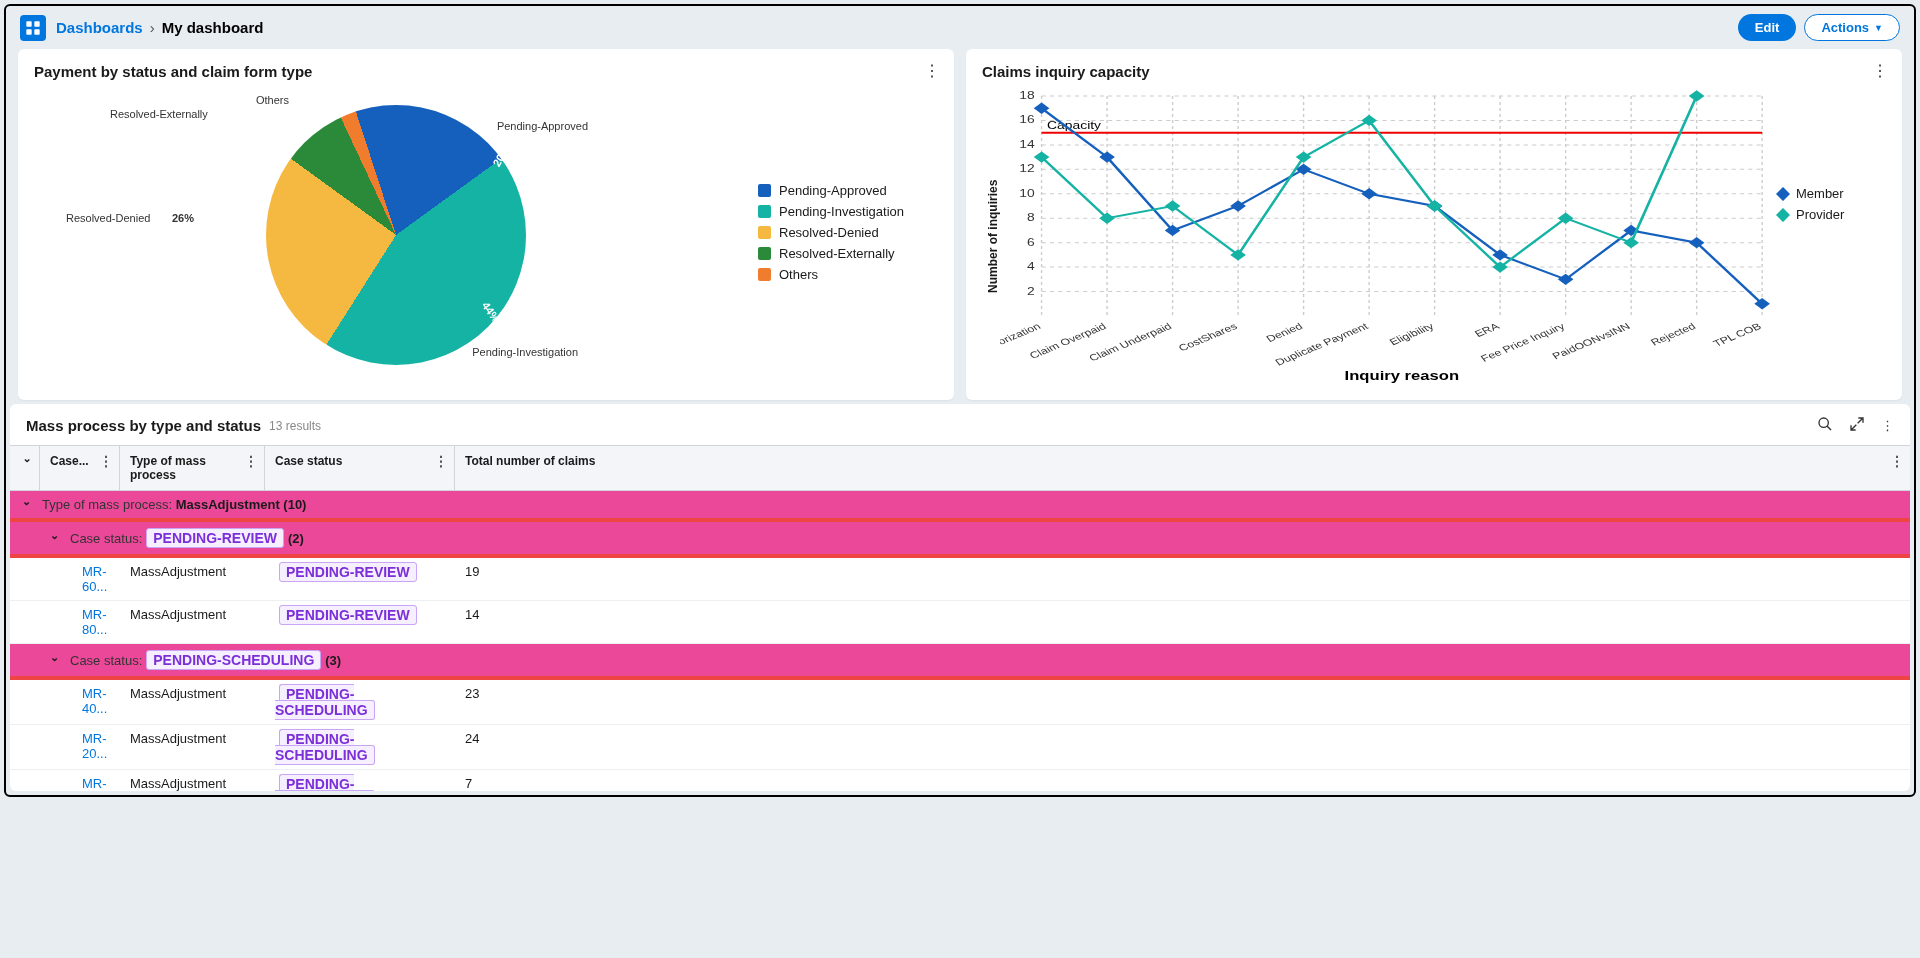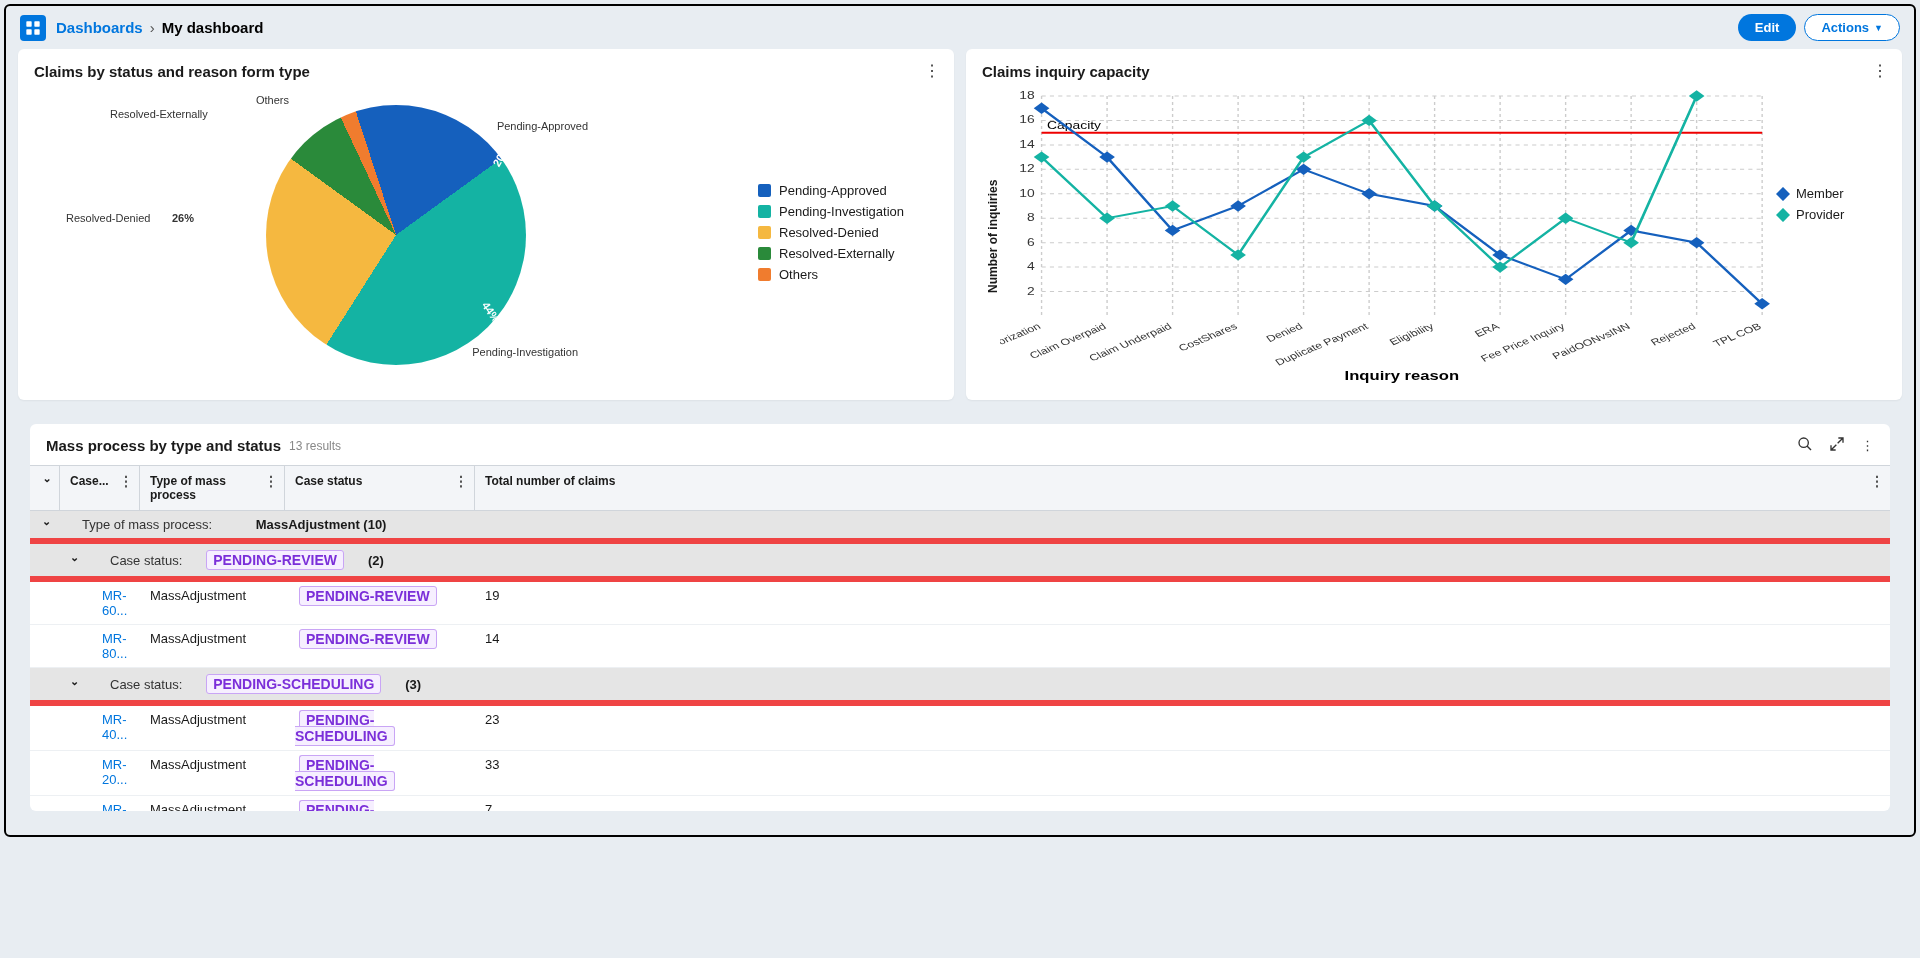--- a/index.html
+++ b/index.html
@@ -38,40 +38,40 @@
 .linechart-svg-wrap { flex:1; position:relative; }
 .linechart-legend { width:110px; padding-top:100px; }
 .lc-tick { font-size: 10px; fill: #333; }
 .lc-grid { stroke: #ccc; stroke-dasharray: 3 3; stroke-width:1; }
 .lc-cap { stroke: #e00; stroke-width: 2; }
 .lc-xlabel { font-size:9px; fill:#333; }
 .lc-axis-title { font-size:12px; font-weight:700; fill:#000; }
 .diamond { stroke-width:0; }
 
 
-.table-card { background: #fff; border-radius: 6px; margin: 24px; padding: 12px 0 0 0; position: relative; }
+.table-card { background: #fff; border-radius: 6px; margin: 4px; padding: 12px 0 0 0; position: relative; }
 .table-head-row { display:flex; align-items:center; padding: 0 16px 10px 16px; }
 .tbl-title { font-weight:700; font-size:15px; }
 .tbl-sub { color:#888; font-size:12px; margin-left:8px; }
 .tbl-icons { display:flex; gap:16px; align-items:center; }
 .tbl-icon { cursor:pointer; color:#333; }
 
 .tbl { border-top:1px solid #d0d5db; position:relative; }
 .tbl-scroll { max-height: 300px; overflow-y: auto; }
 .thead { display:flex; background:#f3f5f8; border-bottom:1px solid #d0d5db; font-size:12px; font-weight:700; }
 .th { padding: 8px 10px; border-right:1px solid #d0d5db; position:relative; }
 .th:last-child { border-right:none; }
 .th-toggle { width:30px; text-align:center; }
 .th-case { width:80px; }
 .th-type { width:145px; }
 .th-status { width:190px; }
 .th-fill { flex:1; text-align:left; padding-right: 30px; }
 .th-kebab { position:absolute; right:6px; top:7px; font-size:14px; color:#555; cursor:pointer; }
 
-.group-row { background:#e5e5e5; border-bottom:6px solid #ef4444; padding:6px 12px; font-size:13px; display:flex; align-items:center;gap:20px; }
+.group-row { background:#ec4899; border-bottom:4px solid #ef4444; padding:6px 12px; font-size:13px; display:flex; align-items:center; }
 .group-row.sub { padding-left: 40px; }
 .chev { display:inline-block; width:14px; margin-right:6px; font-size:11px; cursor:pointer; }
 .group-label { color:#333; }
 .badge { border:1px solid; border-radius:3px; padding:1px 6px; font-size:14px; font-weight:700; margin: 0 4px; }
 .badge-purple { color:#7b2fd9; border-color:#c9a5f5; background:#f6efff; }
 
 .data-row { display:flex; border-bottom:1px solid #edf0f3; font-size:13px; }
 .td { padding:6px 10px; }
 .td-indent { width:62px; }
 .td-case { width:48px; }
@@ -104,21 +104,21 @@
   <button class="btn btn-primary">Edit</button>
   <button class="btn btn-secondary">
     <span>Actions</span>
     <span class="caret">▼</span>
   </button>
 </div>
 
 <div class="grid-top">
 
   <div class="card">
-    <div class="card-title">Claims by status and reason form type</div>
+    <div class="card-title">Payment by status and claim form type</div>
     <div class="kebab">⋮</div>
     <div class="pie-wrap">
       <div class="pie-area">
         <div class="pie" id="pie" style="background: conic-gradient(from -18deg, rgb(21, 96, 189) 0deg, rgb(21, 96, 189) 72deg, rgb(20, 179, 163) 72deg, rgb(20, 179, 163) 230.4deg, rgb(245, 184, 64) 230.4deg, rgb(245, 184, 64) 324deg, rgb(42, 138, 58) 324deg, rgb(42, 138, 58) 352.8deg, rgb(240, 124, 46) 352.8deg, rgb(240, 124, 46) 360deg);"></div>
         <span class="pie-label" style="top:30px; right:170px;">Pending-Approved</span>
         <span class="pie-label" style="top:60px; right:246px; transform:rotate(-60deg); color:#fff; font-weight:600;">20%</span>
         <span class="pie-label" style="bottom:22px; right:180px;">Pending-Investigation</span>
         <span class="pie-label" style="bottom:62px; right:256px; transform:rotate(55deg); color:#fff; font-weight:600;">44%</span>
         <span class="pie-label" style="top:122px; left:32px;">Resolved-Denied</span>
         <span class="pie-label" style="top:122px; left:138px; font-weight:600;">26%</span>
@@ -321,21 +321,21 @@
         <div class="td td-case"><a>MR-40...</a></div>
         <div class="td td-type">MassAdjustment</div>
         <div class="td td-status"><span class="badge badge-purple">PENDING-SCHEDULING</span></div>
         <div class="td td-fill">23</div>
       </div>
       <div class="data-row">
         <div class="td td-indent"></div>
         <div class="td td-case"><a>MR-20...</a></div>
         <div class="td td-type">MassAdjustment</div>
         <div class="td td-status"><span class="badge badge-purple">PENDING-SCHEDULING</span></div>
-        <div class="td td-fill">33</div>
+        <div class="td td-fill">24</div>
       </div>
       <div class="data-row">
         <div class="td td-indent"></div>
         <div class="td td-case"><a>MR-80...</a></div>
         <div class="td td-type">MassAdjustment</div>
         <div class="td td-status"><span class="badge badge-purple">PENDING-SCHEDULING</span></div>
         <div class="td td-fill">7</div>
       </div>
 
       <div class="group-row sub">

